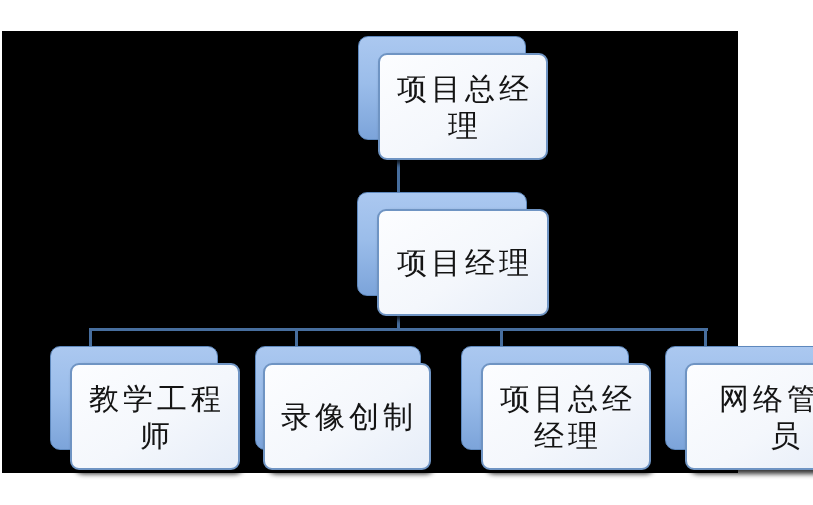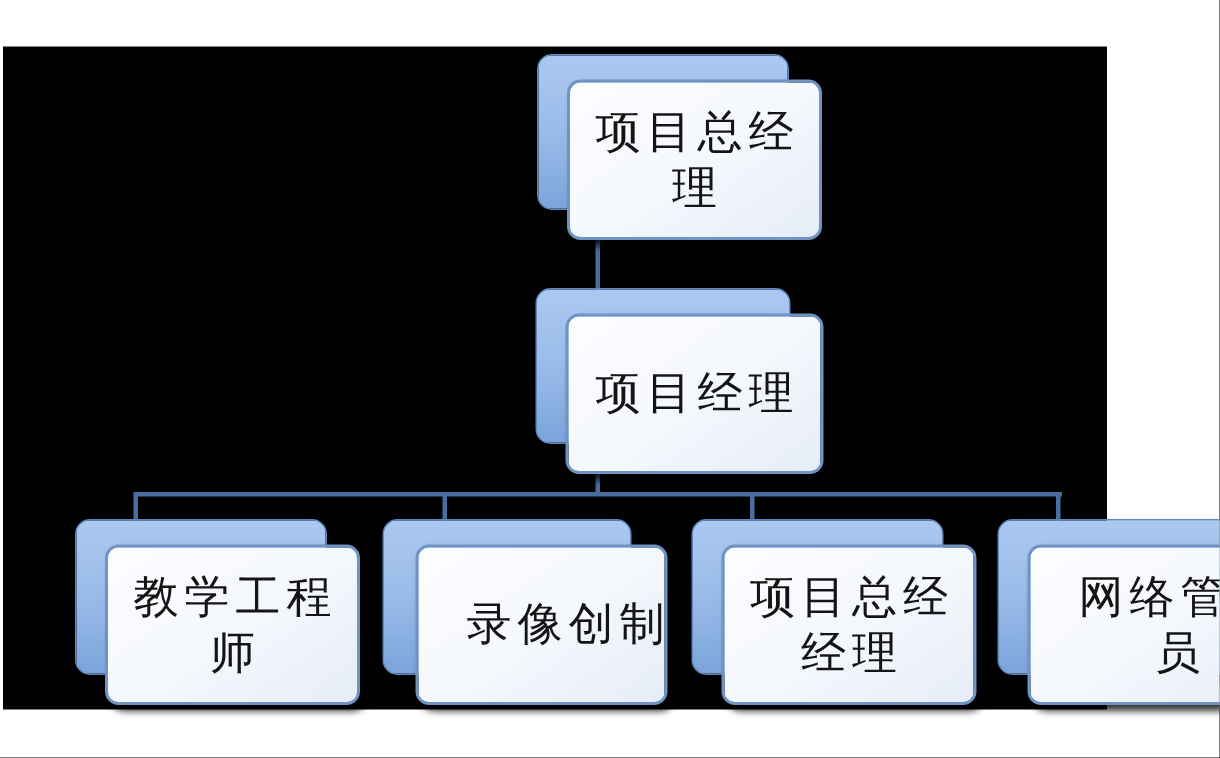--- a/index.html
+++ b/index.html
@@ -45,21 +45,21 @@
     margin-right:-4px; 
   }
   
   .n-gm    .back-panel{left:315px;top:36px; width:166px;height:102px;}
   .n-gm    .front-panel{left:335px;top:53px; width:166px;height:103px;}
   .n-pm    .back-panel{left:314px;top:192px;width:168px;height:102px;}
   .n-pm    .front-panel{left:334px;top:209px;width:168px;height:103px;align-items:center;}
   .n-b1    .back-panel{left:7px;  top:346px;width:166px;height:102px;}
   .n-b1    .front-panel{left:27px; top:363px;width:166px;height:103px;align-items:center;}
   .n-b2    .back-panel{left:212px;top:346px;width:164px;height:102px;}
-  .n-b2    .front-panel{left:234px;top:363px;width:164px;height:103px;justify-content:flex-end;}
+  .n-b2    .front-panel{left:220px;top:363px;width:164px;height:103px;}
   .n-b3    .back-panel{left:418px;top:346px;width:166px;height:102px;}
   .n-b3    .front-panel{left:438px;top:363px;width:166px;height:103px;}
   .n-b4    .back-panel{left:622px;top:346px;width:164px;height:102px;}
   .n-b4    .front-panel{left:642px;top:363px;width:164px;height:103px;justify-content:flex-end;}
 </style>
 </head>
 <body>
 
 <div class="canvas">
 

